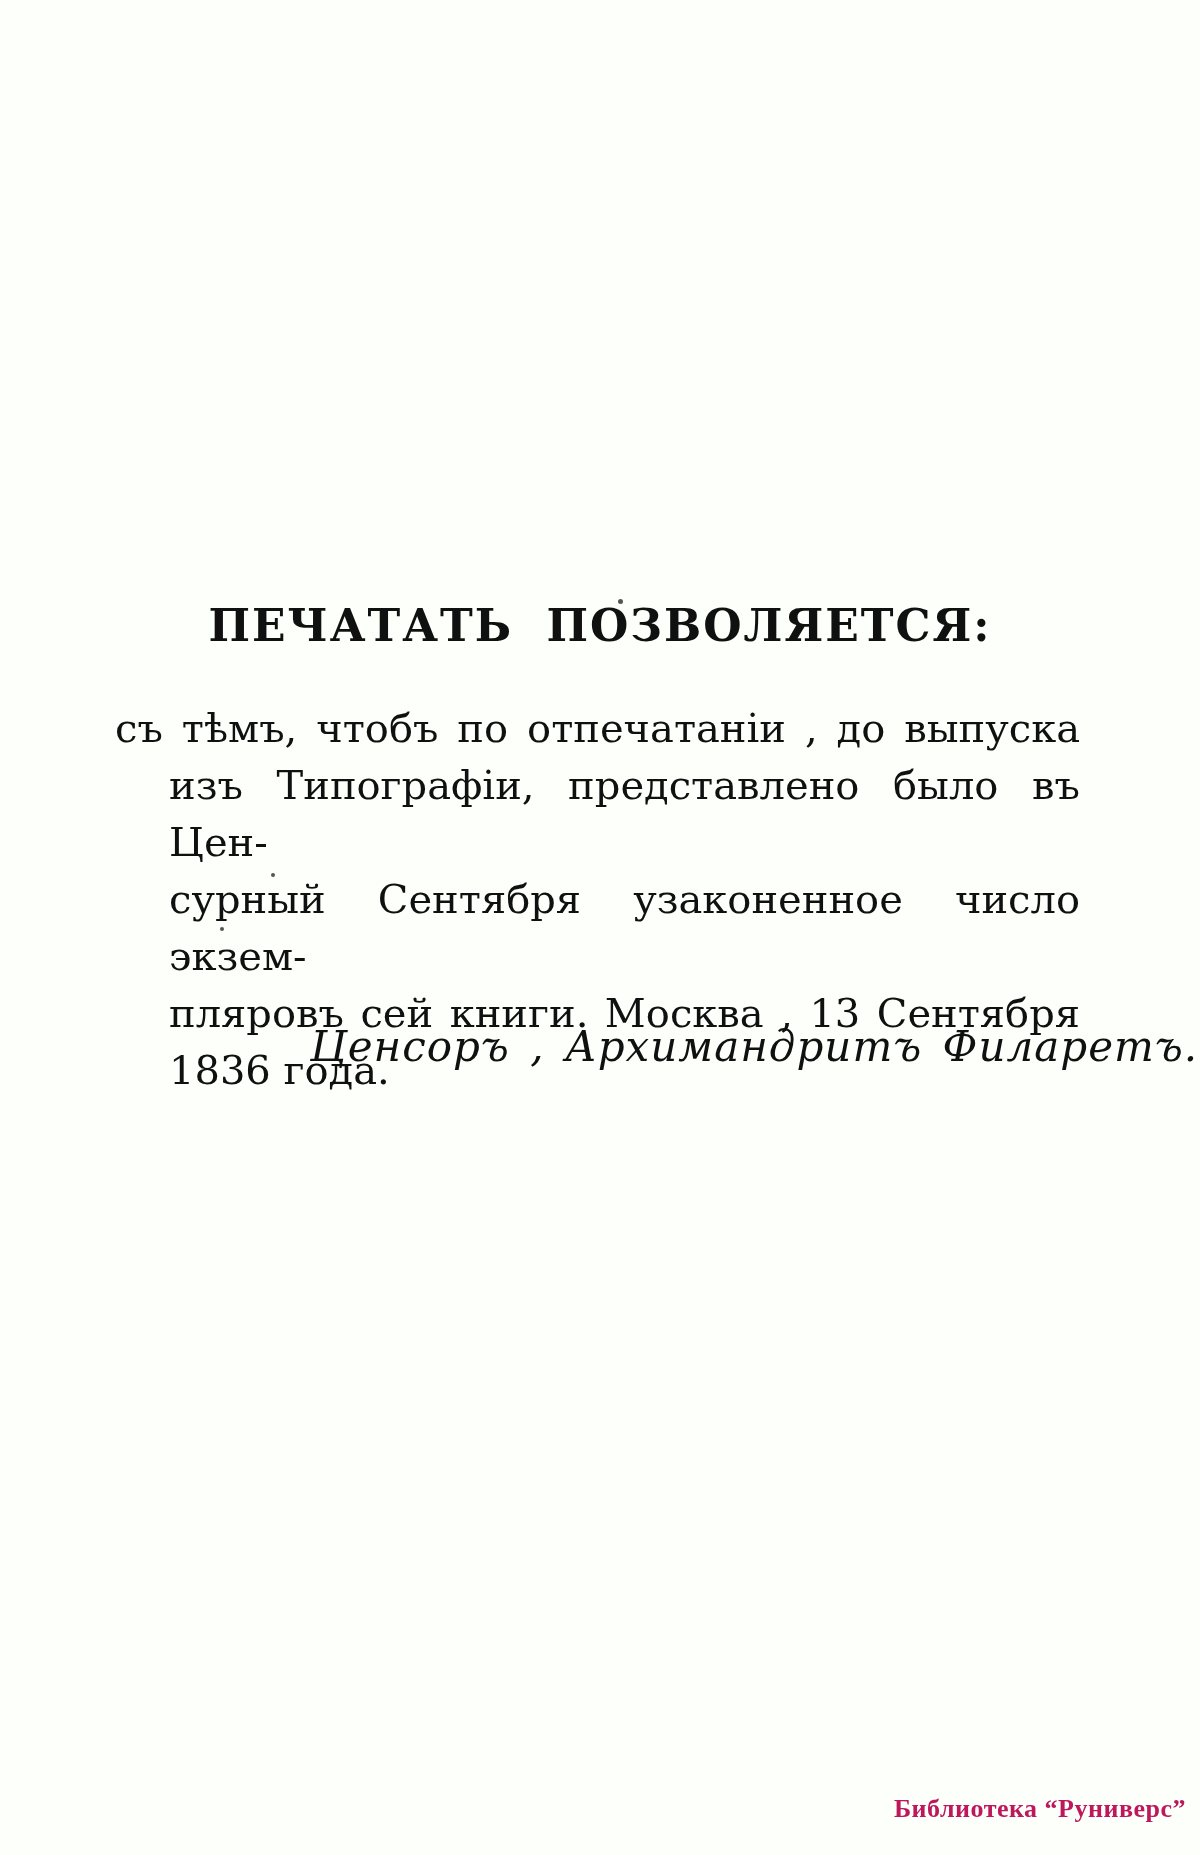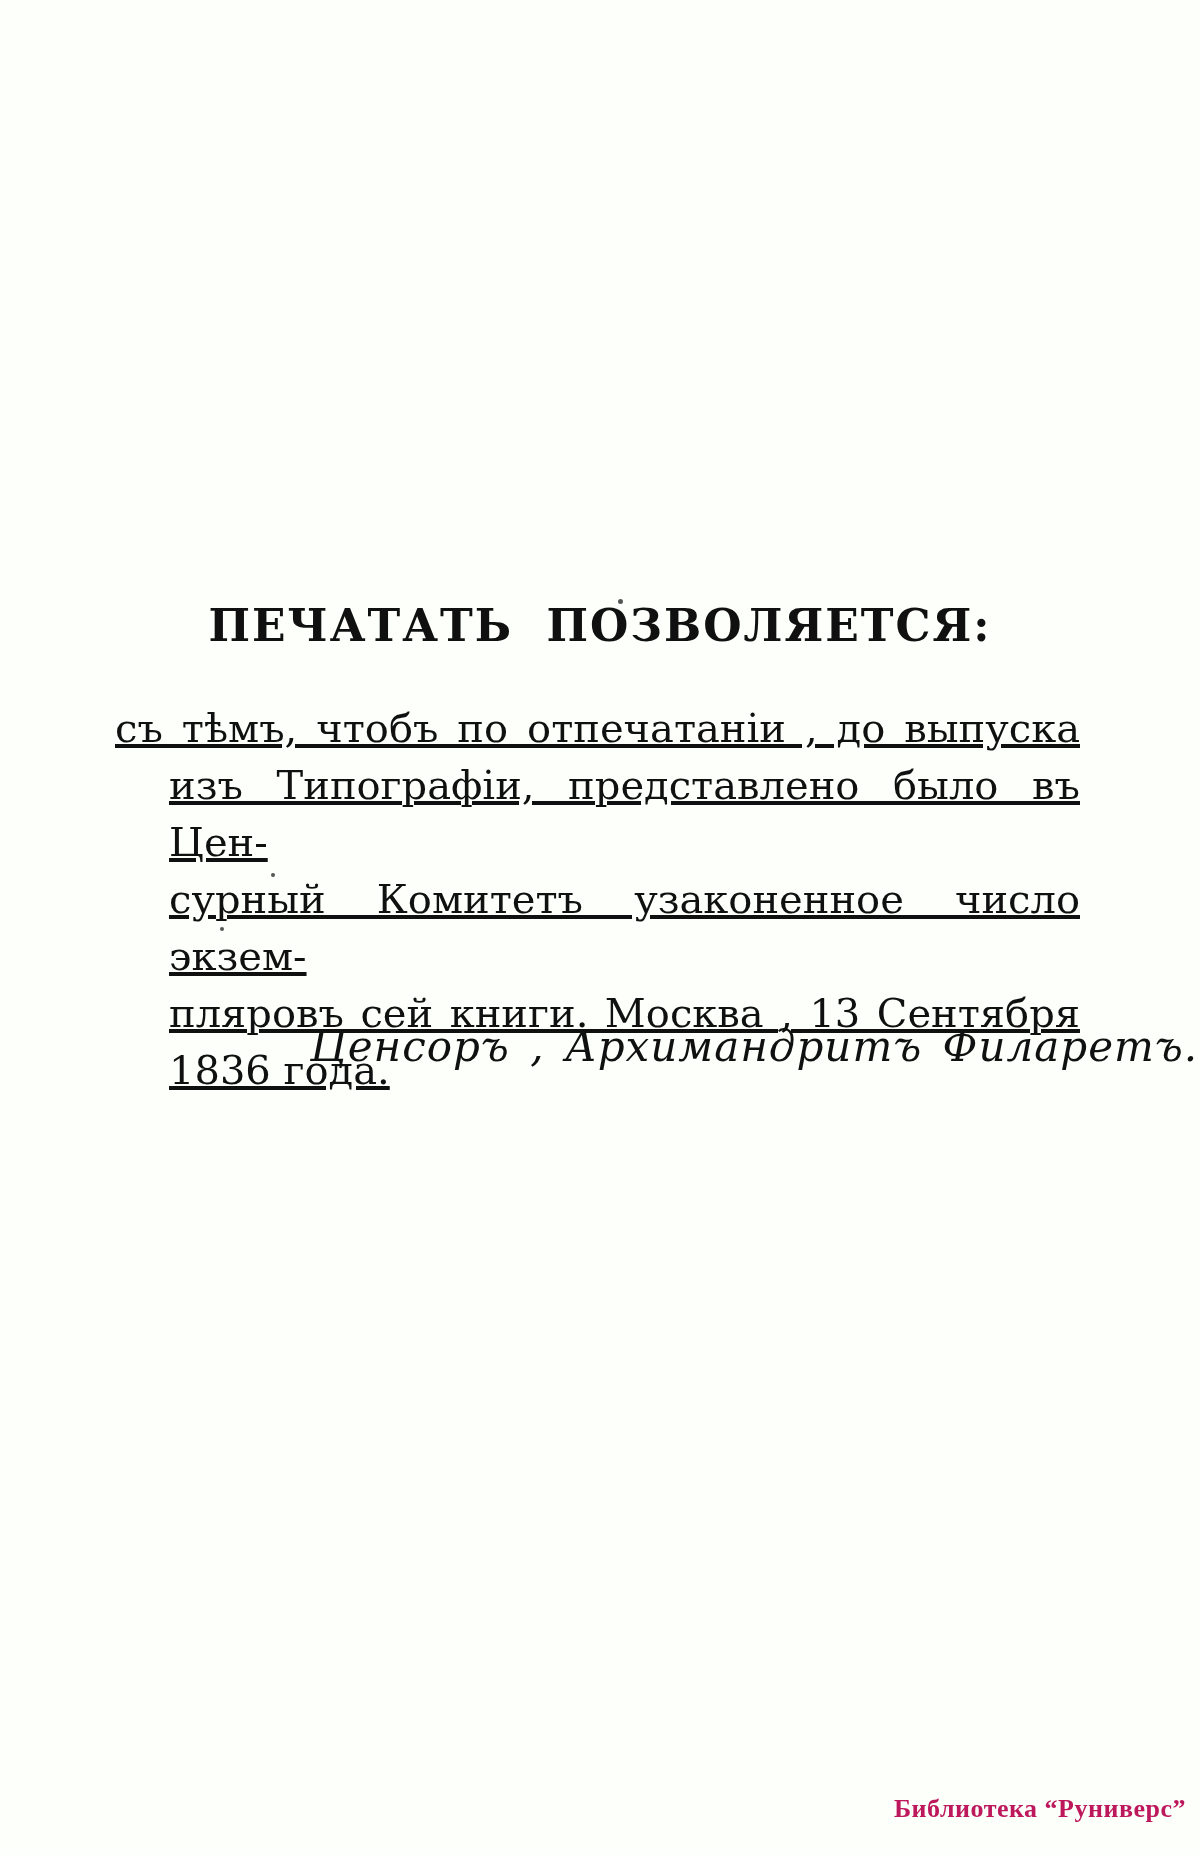--- a/index.html
+++ b/index.html
@@ -30,21 +30,20 @@
     color: #101010;
   }
   .paragraph {
     position: absolute;
     top: 700px;
     left: 150px;
     width: 930px;
     font-size: 40px;
     line-height: 57px;
     color: #101010;
-    text-decoration: underline;
   }
   .line {
     text-align: justify;
     text-align-last: justify;
     white-space: normal;
     margin-left: 19px;
   }
   .line.first {
     margin-left: -35px;
     width: 965px;
@@ -86,21 +85,21 @@
 </head>
 <body>
 
 <div class="page">
 
   <h1 class="heading">ПЕЧАТАТЬ ПОЗВОЛЯЕТСЯ:</h1>
 
   <div class="paragraph">
     <div class="line first">съ тѣмъ, чтобъ по отпечатаніи , до выпуска</div>
     <div class="line">изъ Типографіи, представлено было въ Цен-</div>
-    <div class="line">сурный Комитетъ узаконенное число экзем-</div>
+    <div class="line">сурный Сентября узаконенное число экзем-</div>
     <div class="line">пляровъ сей книги. Москва , 13 Сентября</div>
     <div class="line last">1836 года.</div>
   </div>
 
   <div class="signature">Ценсоръ , Архимандритъ Филаретъ.</div>
 
   <div class="watermark">Библиотека “Руниверс”</div>
 
   <div class="speck speck-1"></div>
   <div class="speck speck-2"></div>

